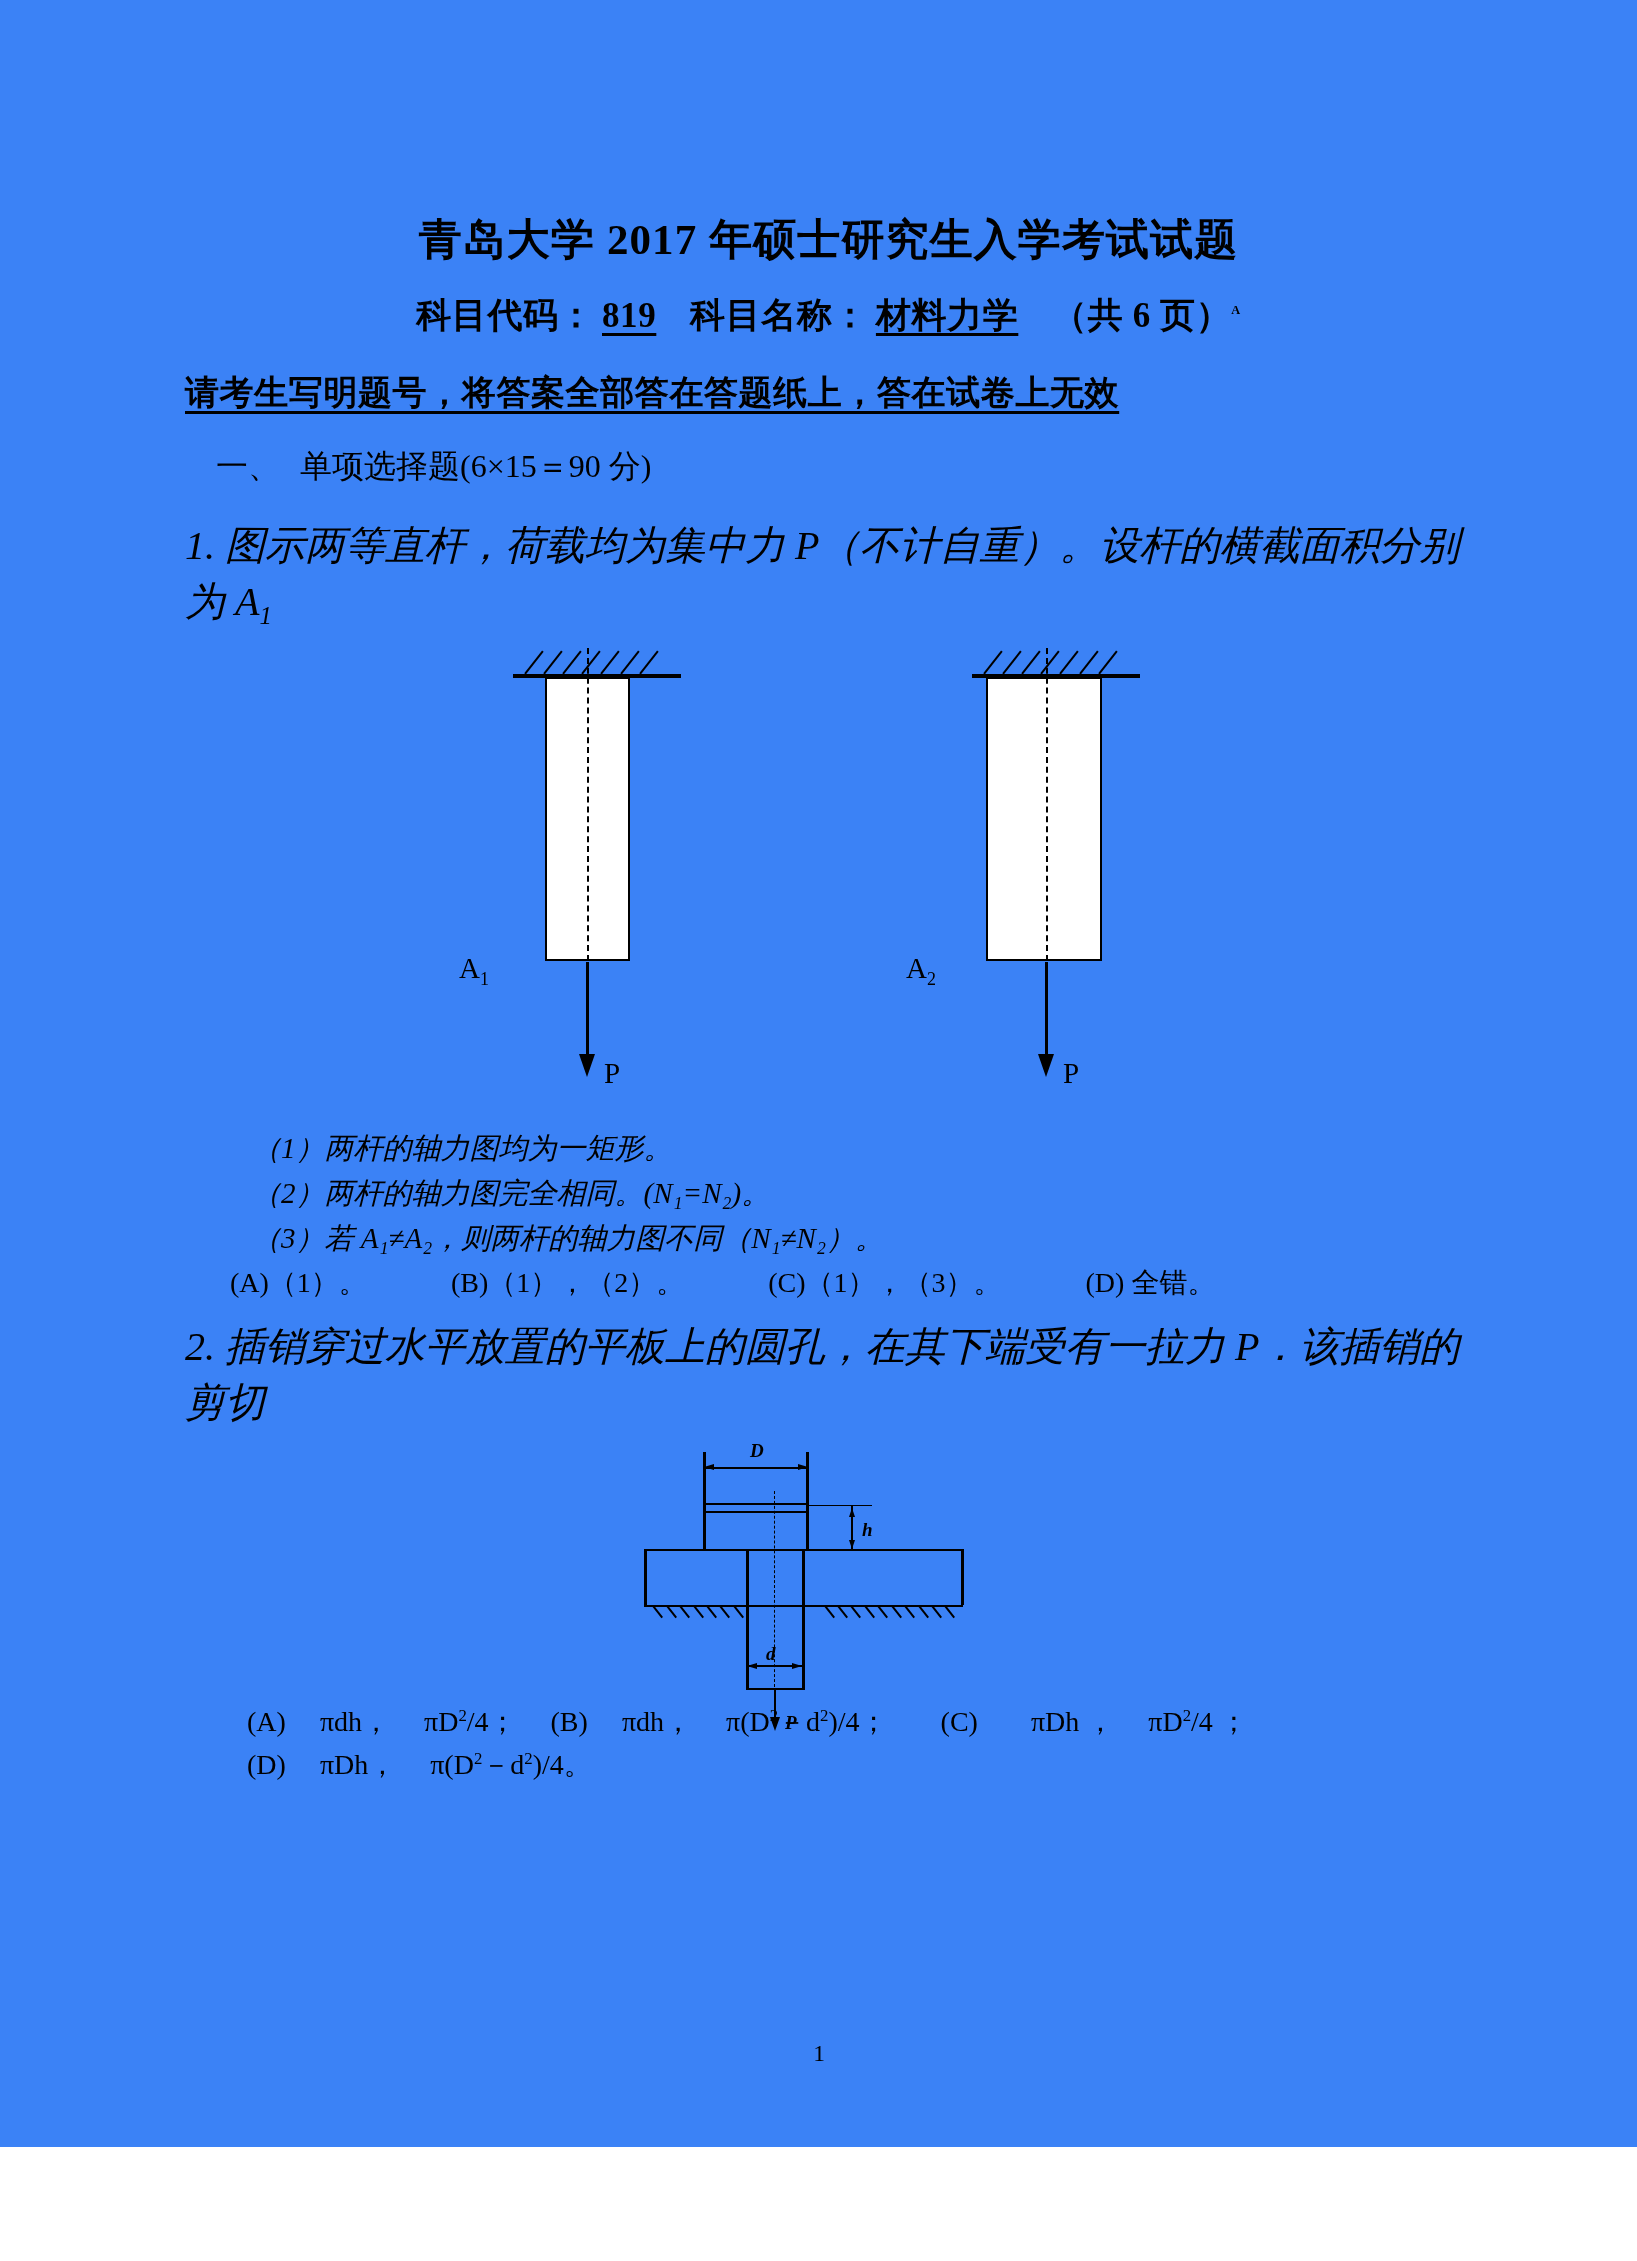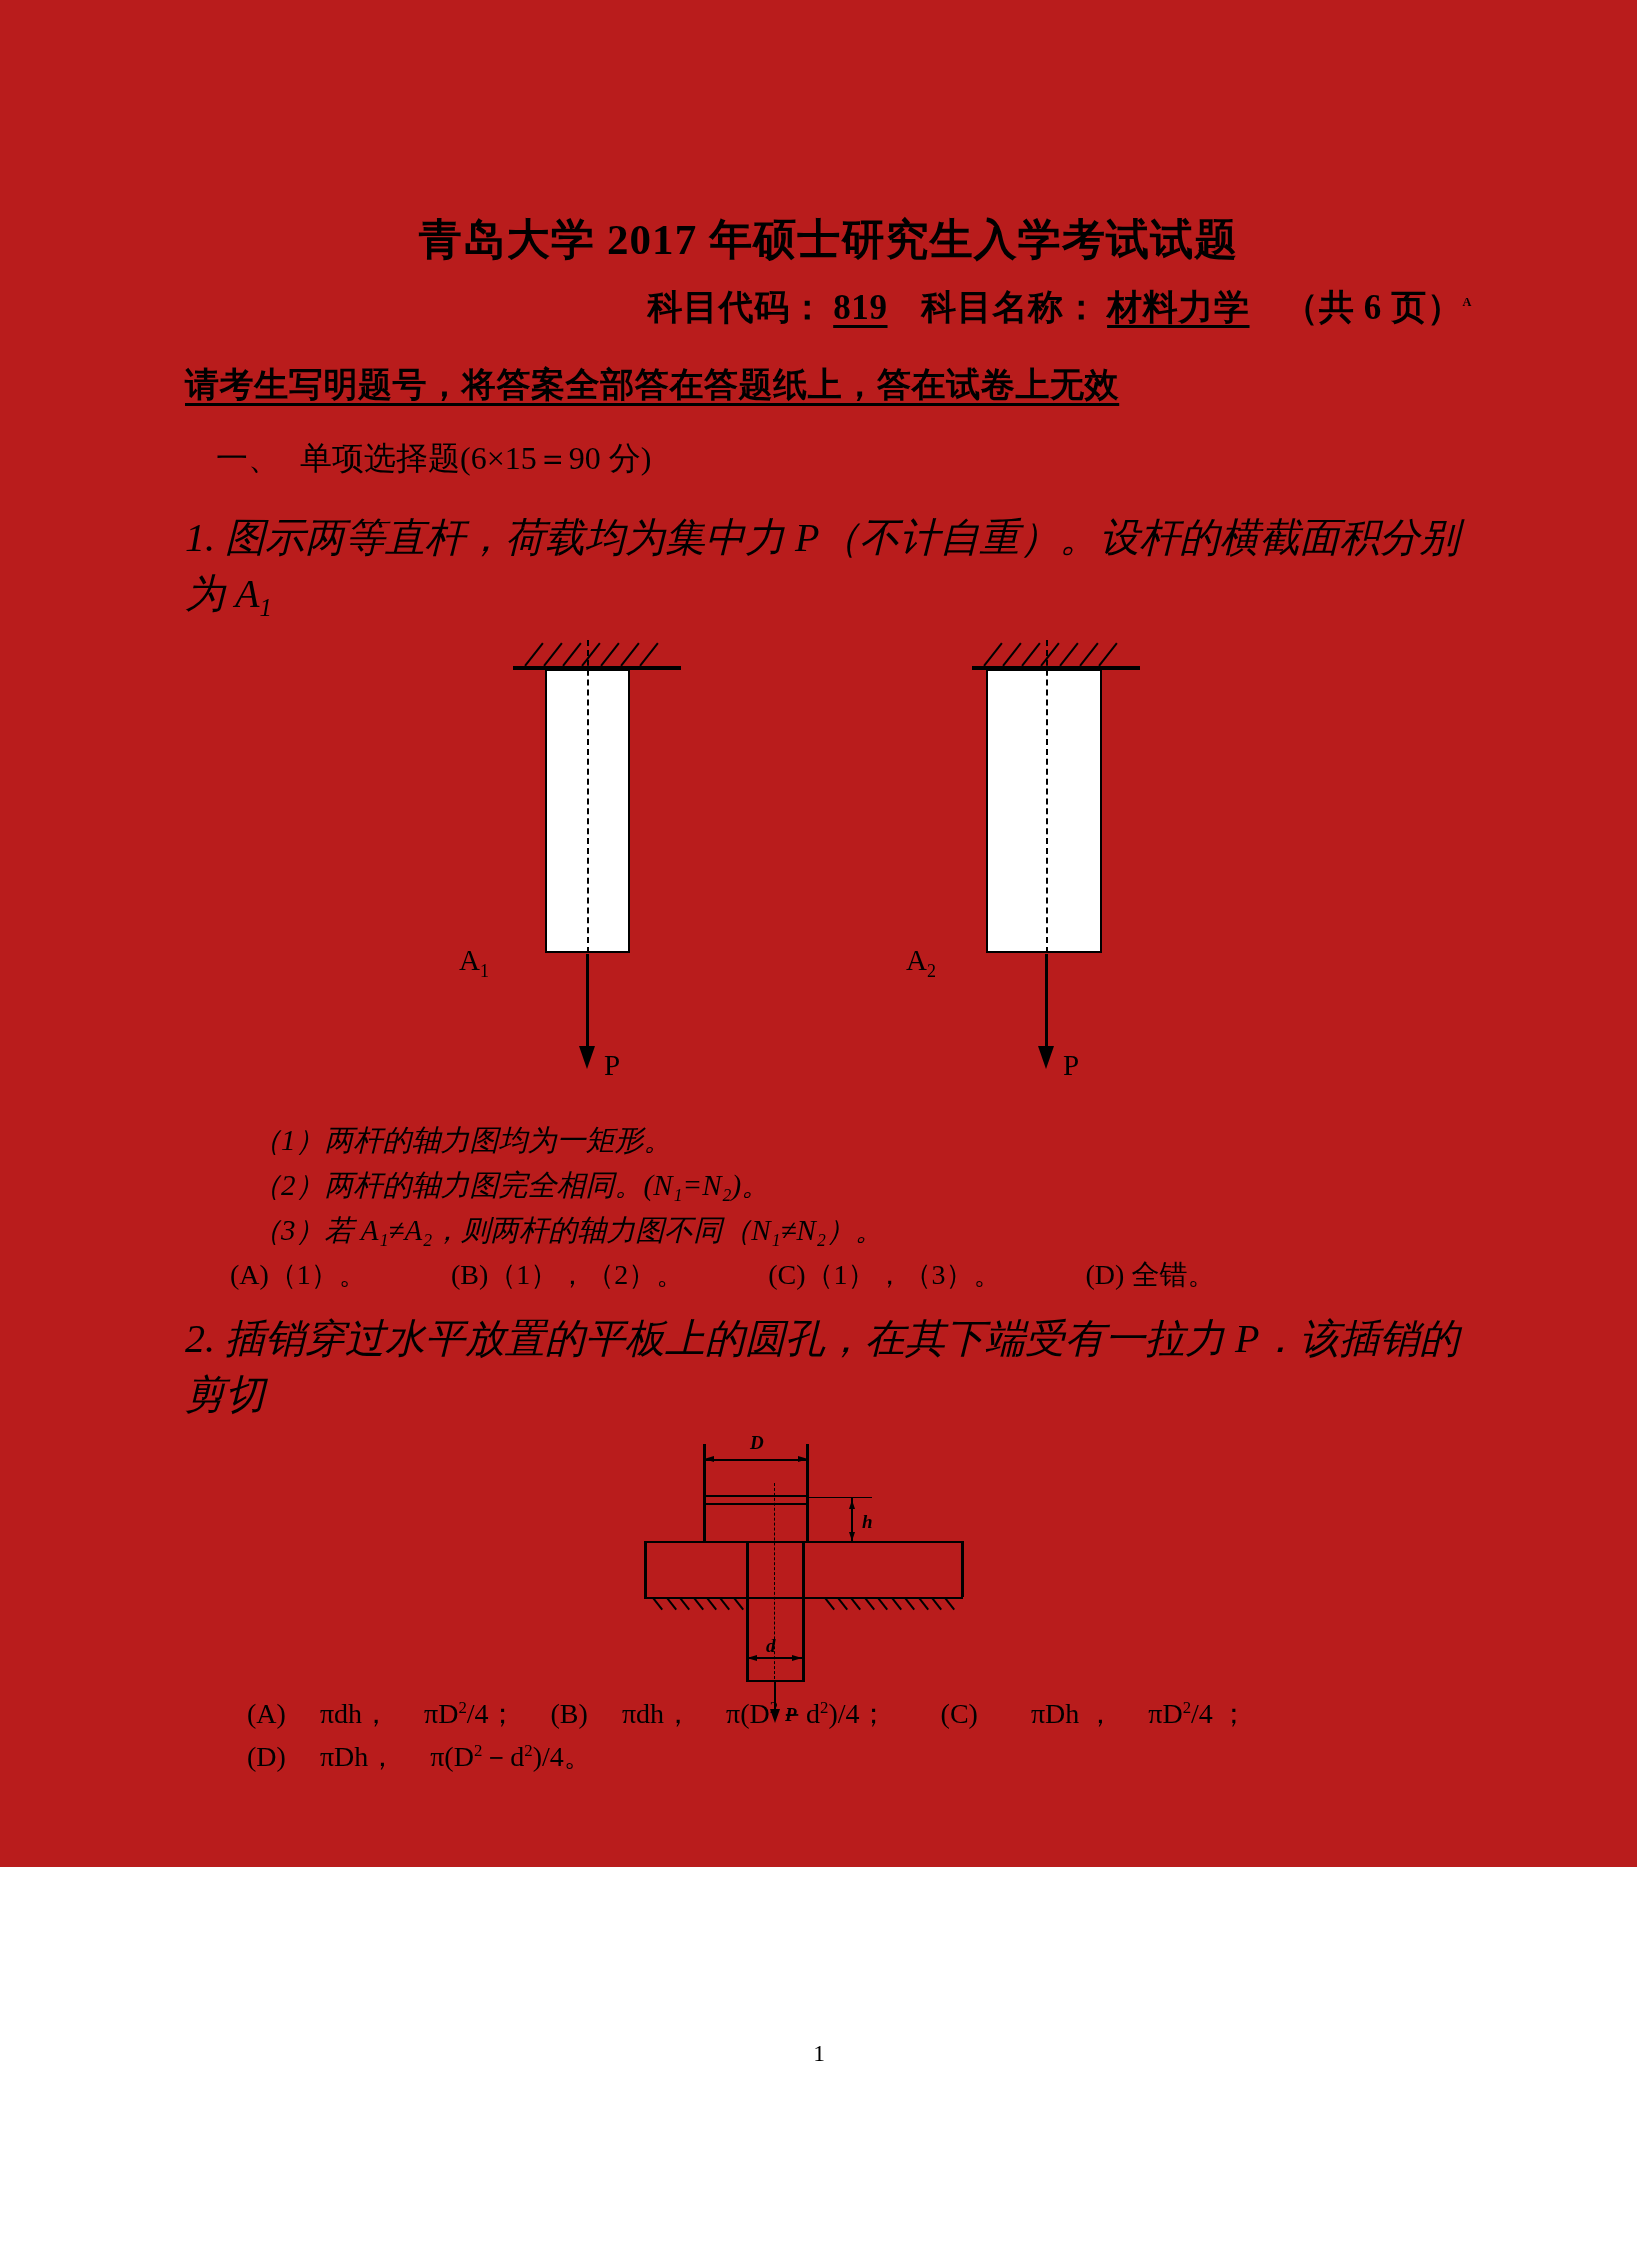--- a/index.html
+++ b/index.html
@@ -12,45 +12,45 @@
     height: 2261px;
     font-family: "Liberation Serif", "DejaVu Serif", serif;
     color: #000000;
     position: relative;
     overflow: hidden;
   }
   .page {
     position: absolute;
     left: 0; top: 0;
     width: 1638px;
-    height: 1867px;
-    background: #b91c1c;
+    height: 2147px;
+    background: #3b82f6;
   }
   .content {
     position: absolute;
     left: 185px;
     top: 0;
     width: 1287px;
   }
 
   
   .doc-title {
     text-align: center;
     font-weight: bold;
     font-size: 43px;
     letter-spacing: 1.1px;
     margin-top: 214px;
     line-height: 1.2;
     white-space: nowrap;
   }
   .subject-line {
-    text-align: right;
+    text-align: center;
     font-weight: bold;
     font-size: 35px;
-    margin-top: 18px;
+    margin-top: 26px;
     white-space: nowrap;
     letter-spacing: 0.6px;
   }
   .subject-line .uline {
     text-decoration: underline;
     text-underline-offset: 5.6px;
     padding: 0 7.8px;
   }
   .subject-line .gap { display: inline-block; width: 26px; }
   .supmark {

